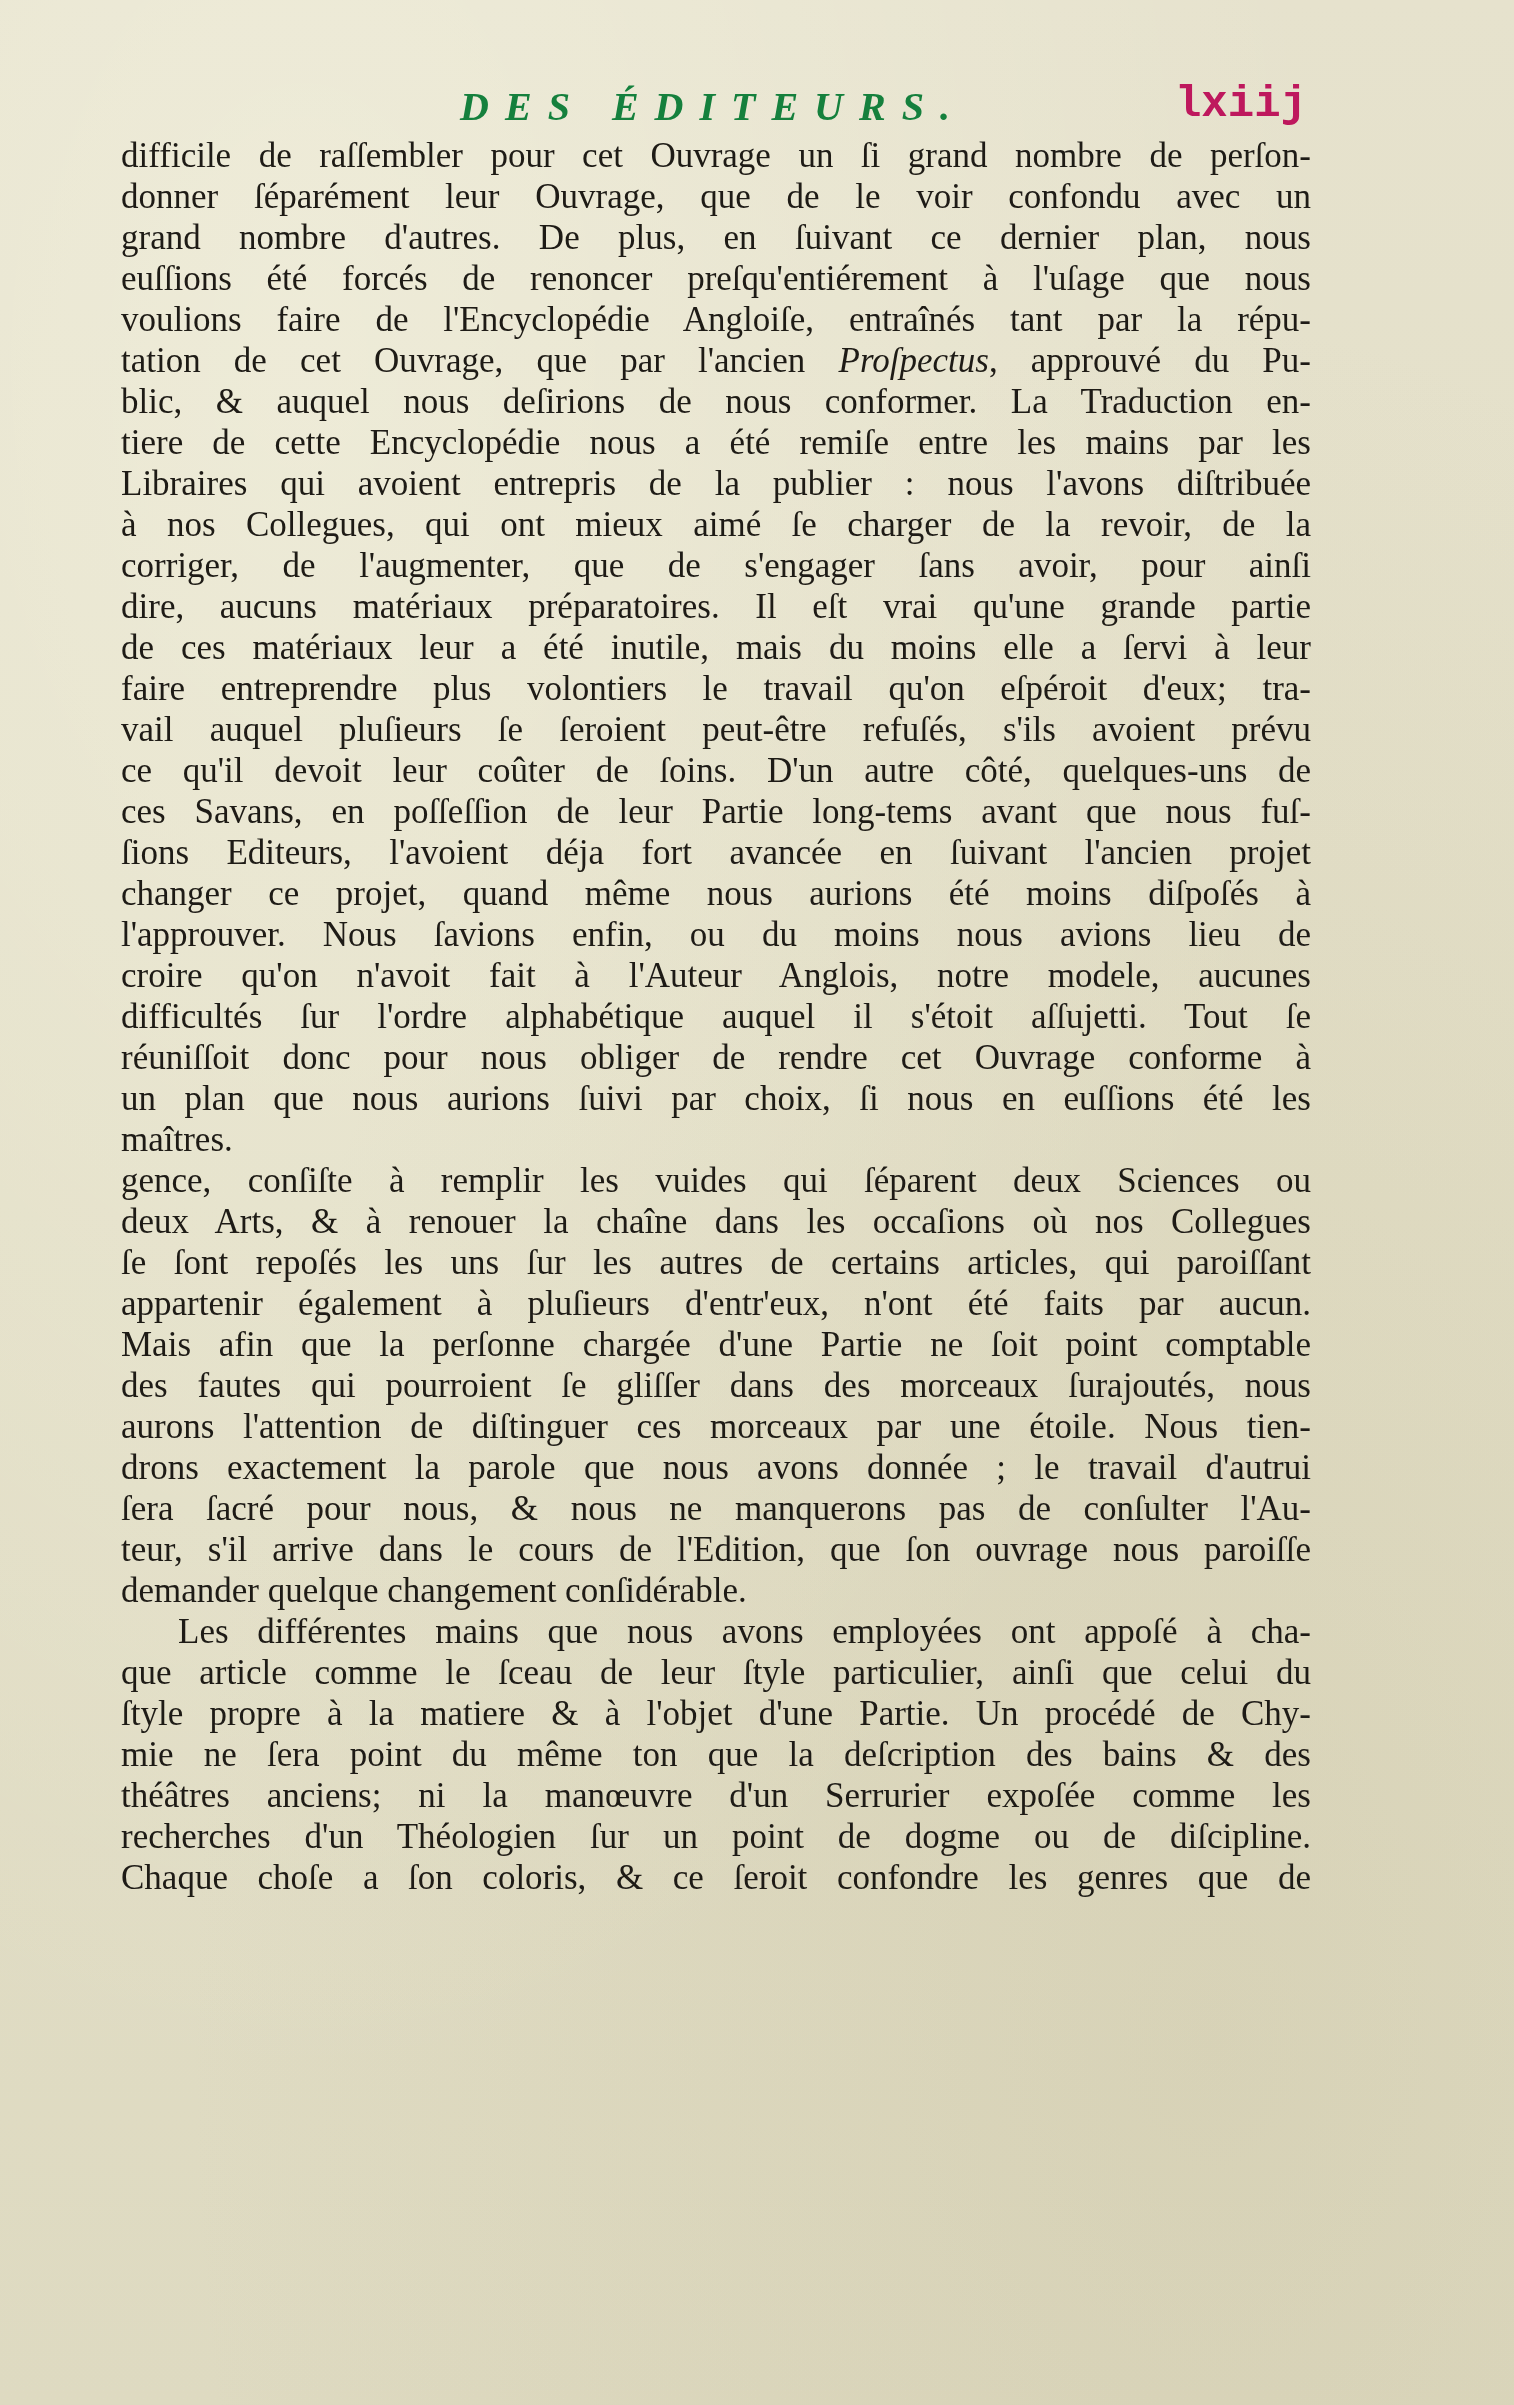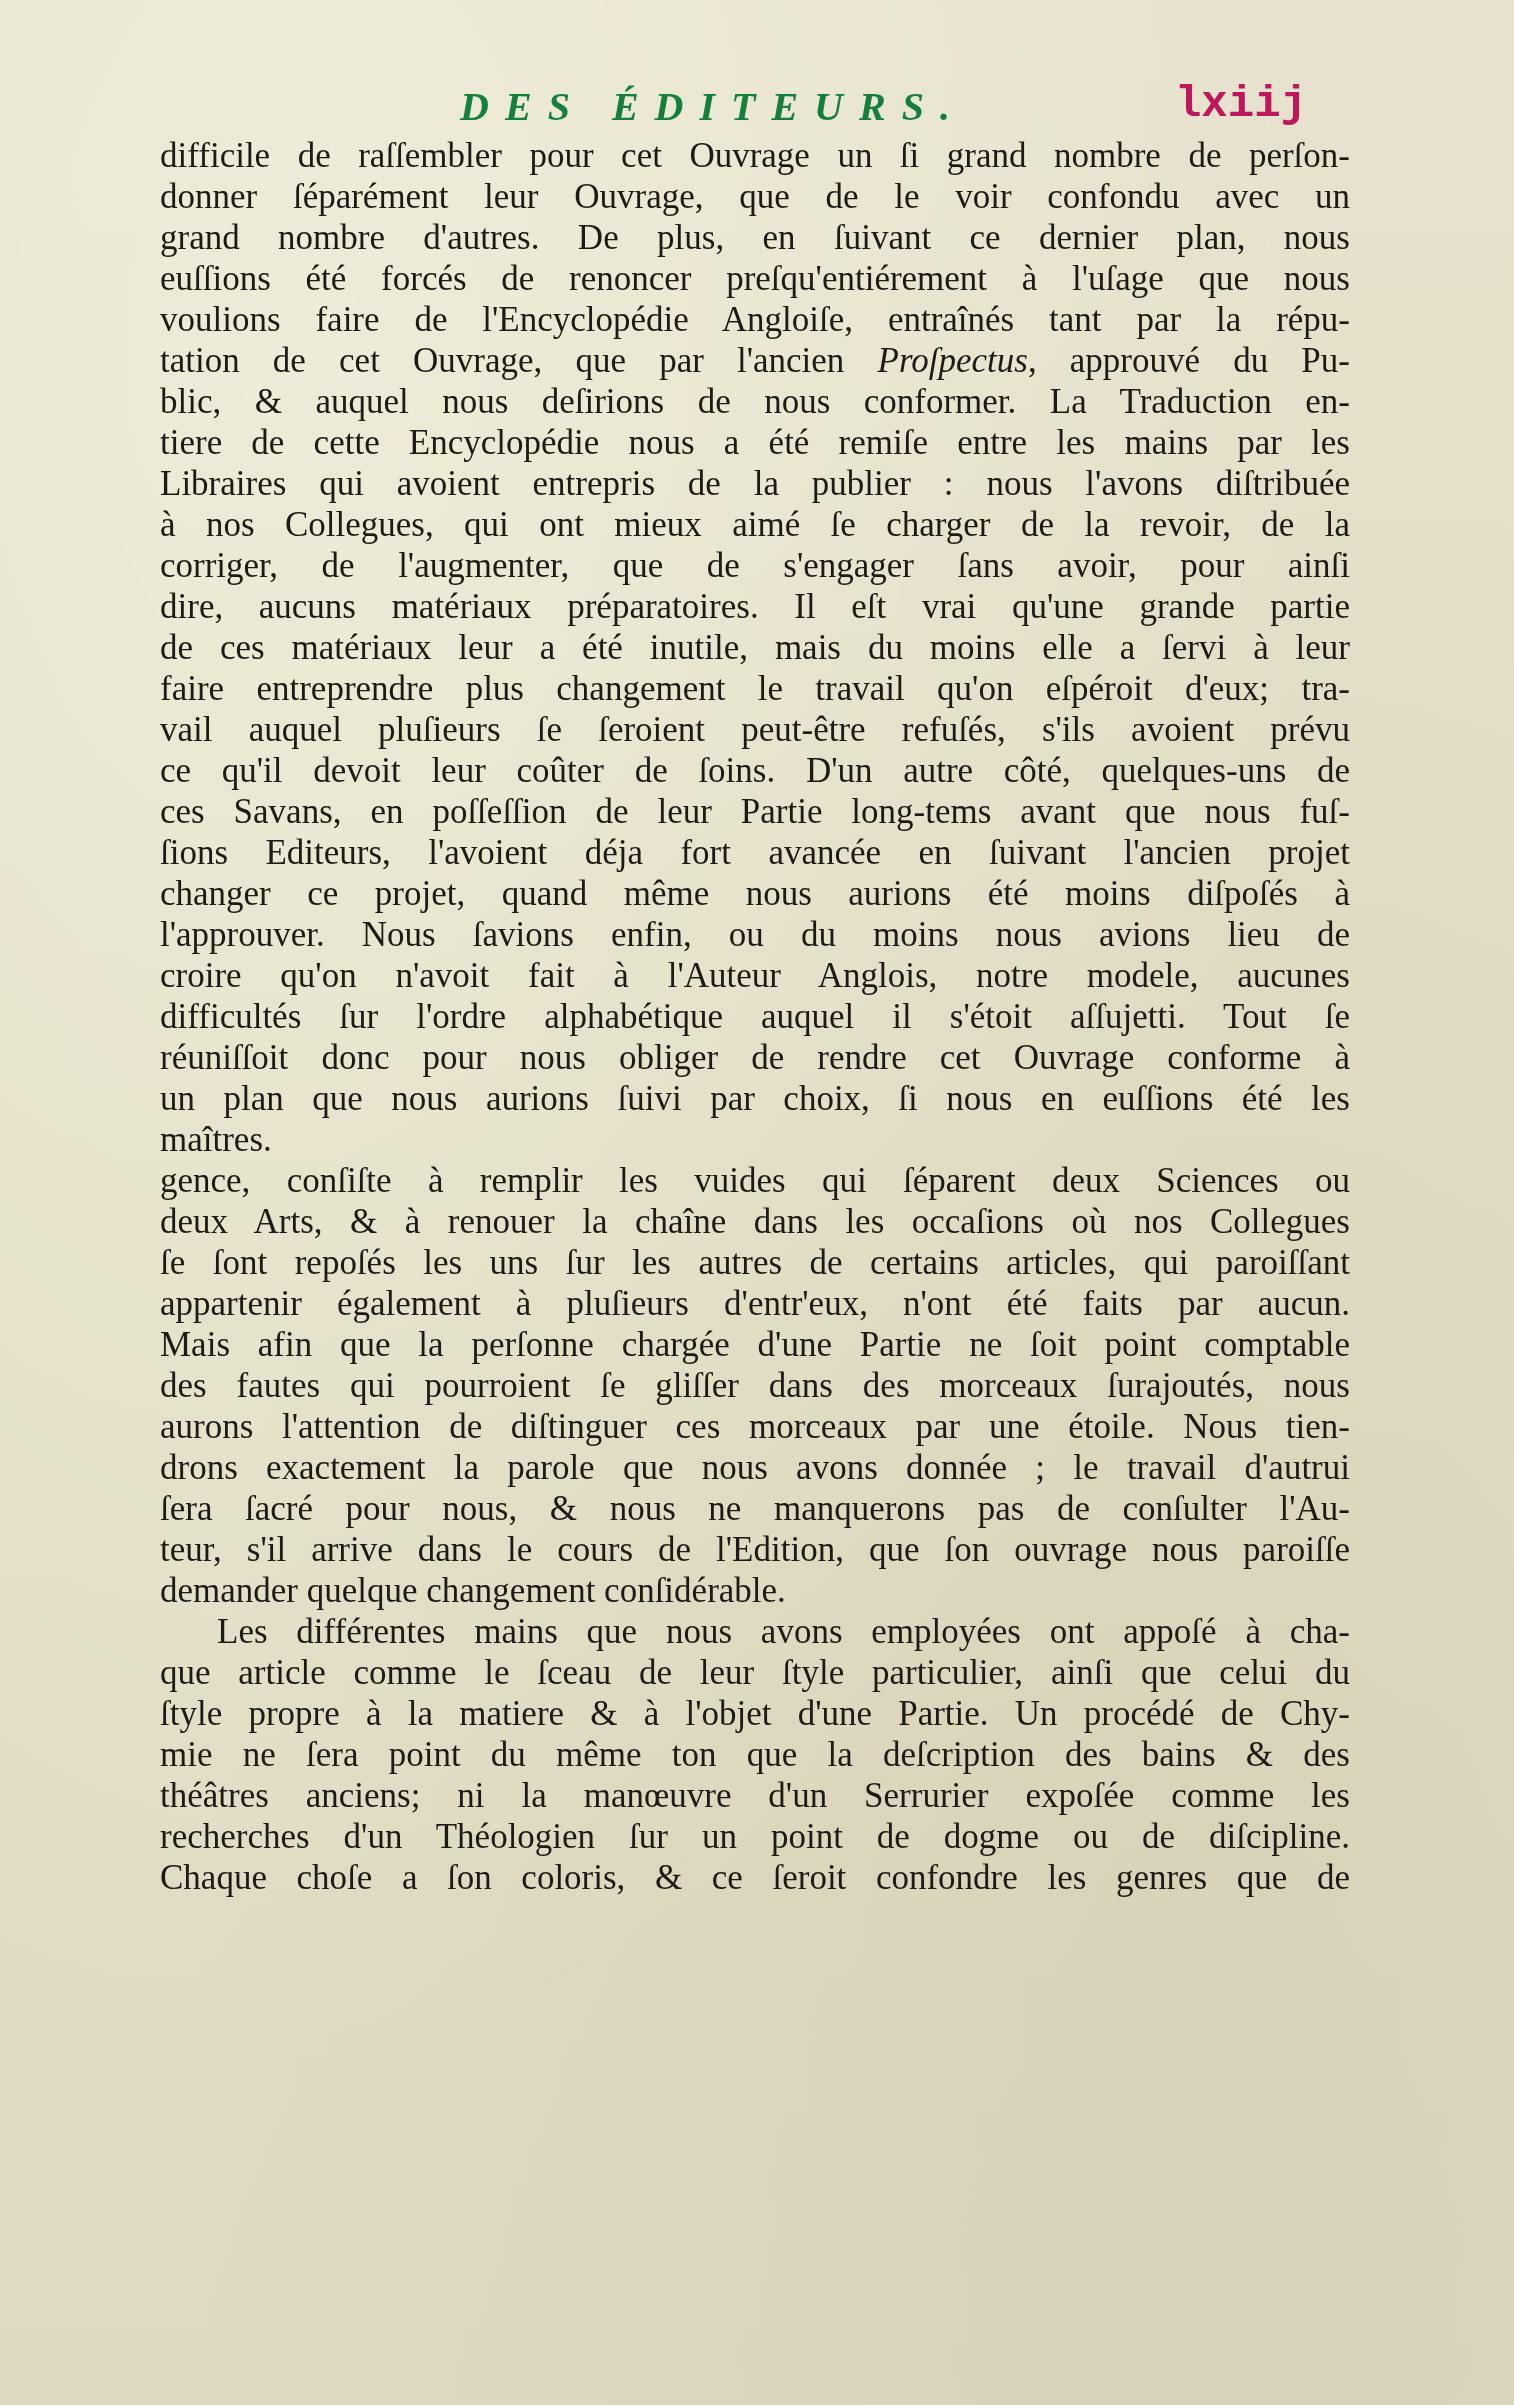--- a/index.html
+++ b/index.html
@@ -51,21 +51,20 @@
     color: #be185d;
     font-family: Liberation Mono, monospace;
   }
   .body-text {
     position: absolute;
     top: 135px;
     left: 121px;
     width: 1190px;
     font-size: 35px;
     line-height: 41px;
-    margin-left: 39px;
   }
   .line {
     display: block;
     white-space: nowrap;
     text-align: justify;
     text-align-last: justify;
     height: 41px;
   }
   .line.last {
     text-align-last: left;
@@ -95,21 +94,21 @@
       <span class="line">euſſions été forcés de renoncer preſqu'entiérement à l'uſage que nous</span>
       <span class="line">voulions faire de l'Encyclopédie Angloiſe, entraînés tant par la répu-</span>
       <span class="line">tation de cet Ouvrage, que par l'ancien <span class="ital">Proſpectus</span>, approuvé du Pu-</span>
       <span class="line">blic, &amp; auquel nous deſirions de nous conformer. La Traduction en-</span>
       <span class="line">tiere de cette Encyclopédie nous a été remiſe entre les mains par les</span>
       <span class="line">Libraires qui avoient entrepris de la publier : nous l'avons diſtribuée</span>
       <span class="line">à nos Collegues, qui ont mieux aimé ſe charger de la revoir, de la</span>
       <span class="line">corriger, de l'augmenter, que de s'engager ſans avoir, pour ainſi</span>
       <span class="line">dire, aucuns matériaux préparatoires. Il eſt vrai qu'une grande partie</span>
       <span class="line">de ces matériaux leur a été inutile, mais du moins elle a ſervi à leur</span>
-      <span class="line">faire entreprendre plus changement le travail qu'on eſpéroit d'eux; tra-</span>
+      <span class="line">faire entreprendre plus volontiers le travail qu'on eſpéroit d'eux; tra-</span>
       <span class="line">vail auquel pluſieurs ſe ſeroient peut-être refuſés, s'ils avoient prévu</span>
       <span class="line">ce qu'il devoit leur coûter de ſoins. D'un autre côté, quelques-uns de</span>
       <span class="line">ces Savans, en poſſeſſion de leur Partie long-tems avant que nous fuſ-</span>
       <span class="line">ſions Editeurs, l'avoient déja fort avancée en ſuivant l'ancien projet</span>
       <span class="line">changer ce projet, quand même nous aurions été moins diſpoſés à</span>
       <span class="line">l'approuver. Nous ſavions enfin, ou du moins nous avions lieu de</span>
       <span class="line">croire qu'on n'avoit fait à l'Auteur Anglois, notre modele, aucunes</span>
       <span class="line">difficultés ſur l'ordre alphabétique auquel il s'étoit aſſujetti. Tout ſe</span>
       <span class="line">réuniſſoit donc pour nous obliger de rendre cet Ouvrage conforme à</span>
       <span class="line">un plan que nous aurions ſuivi par choix, ſi nous en euſſions été les</span>

